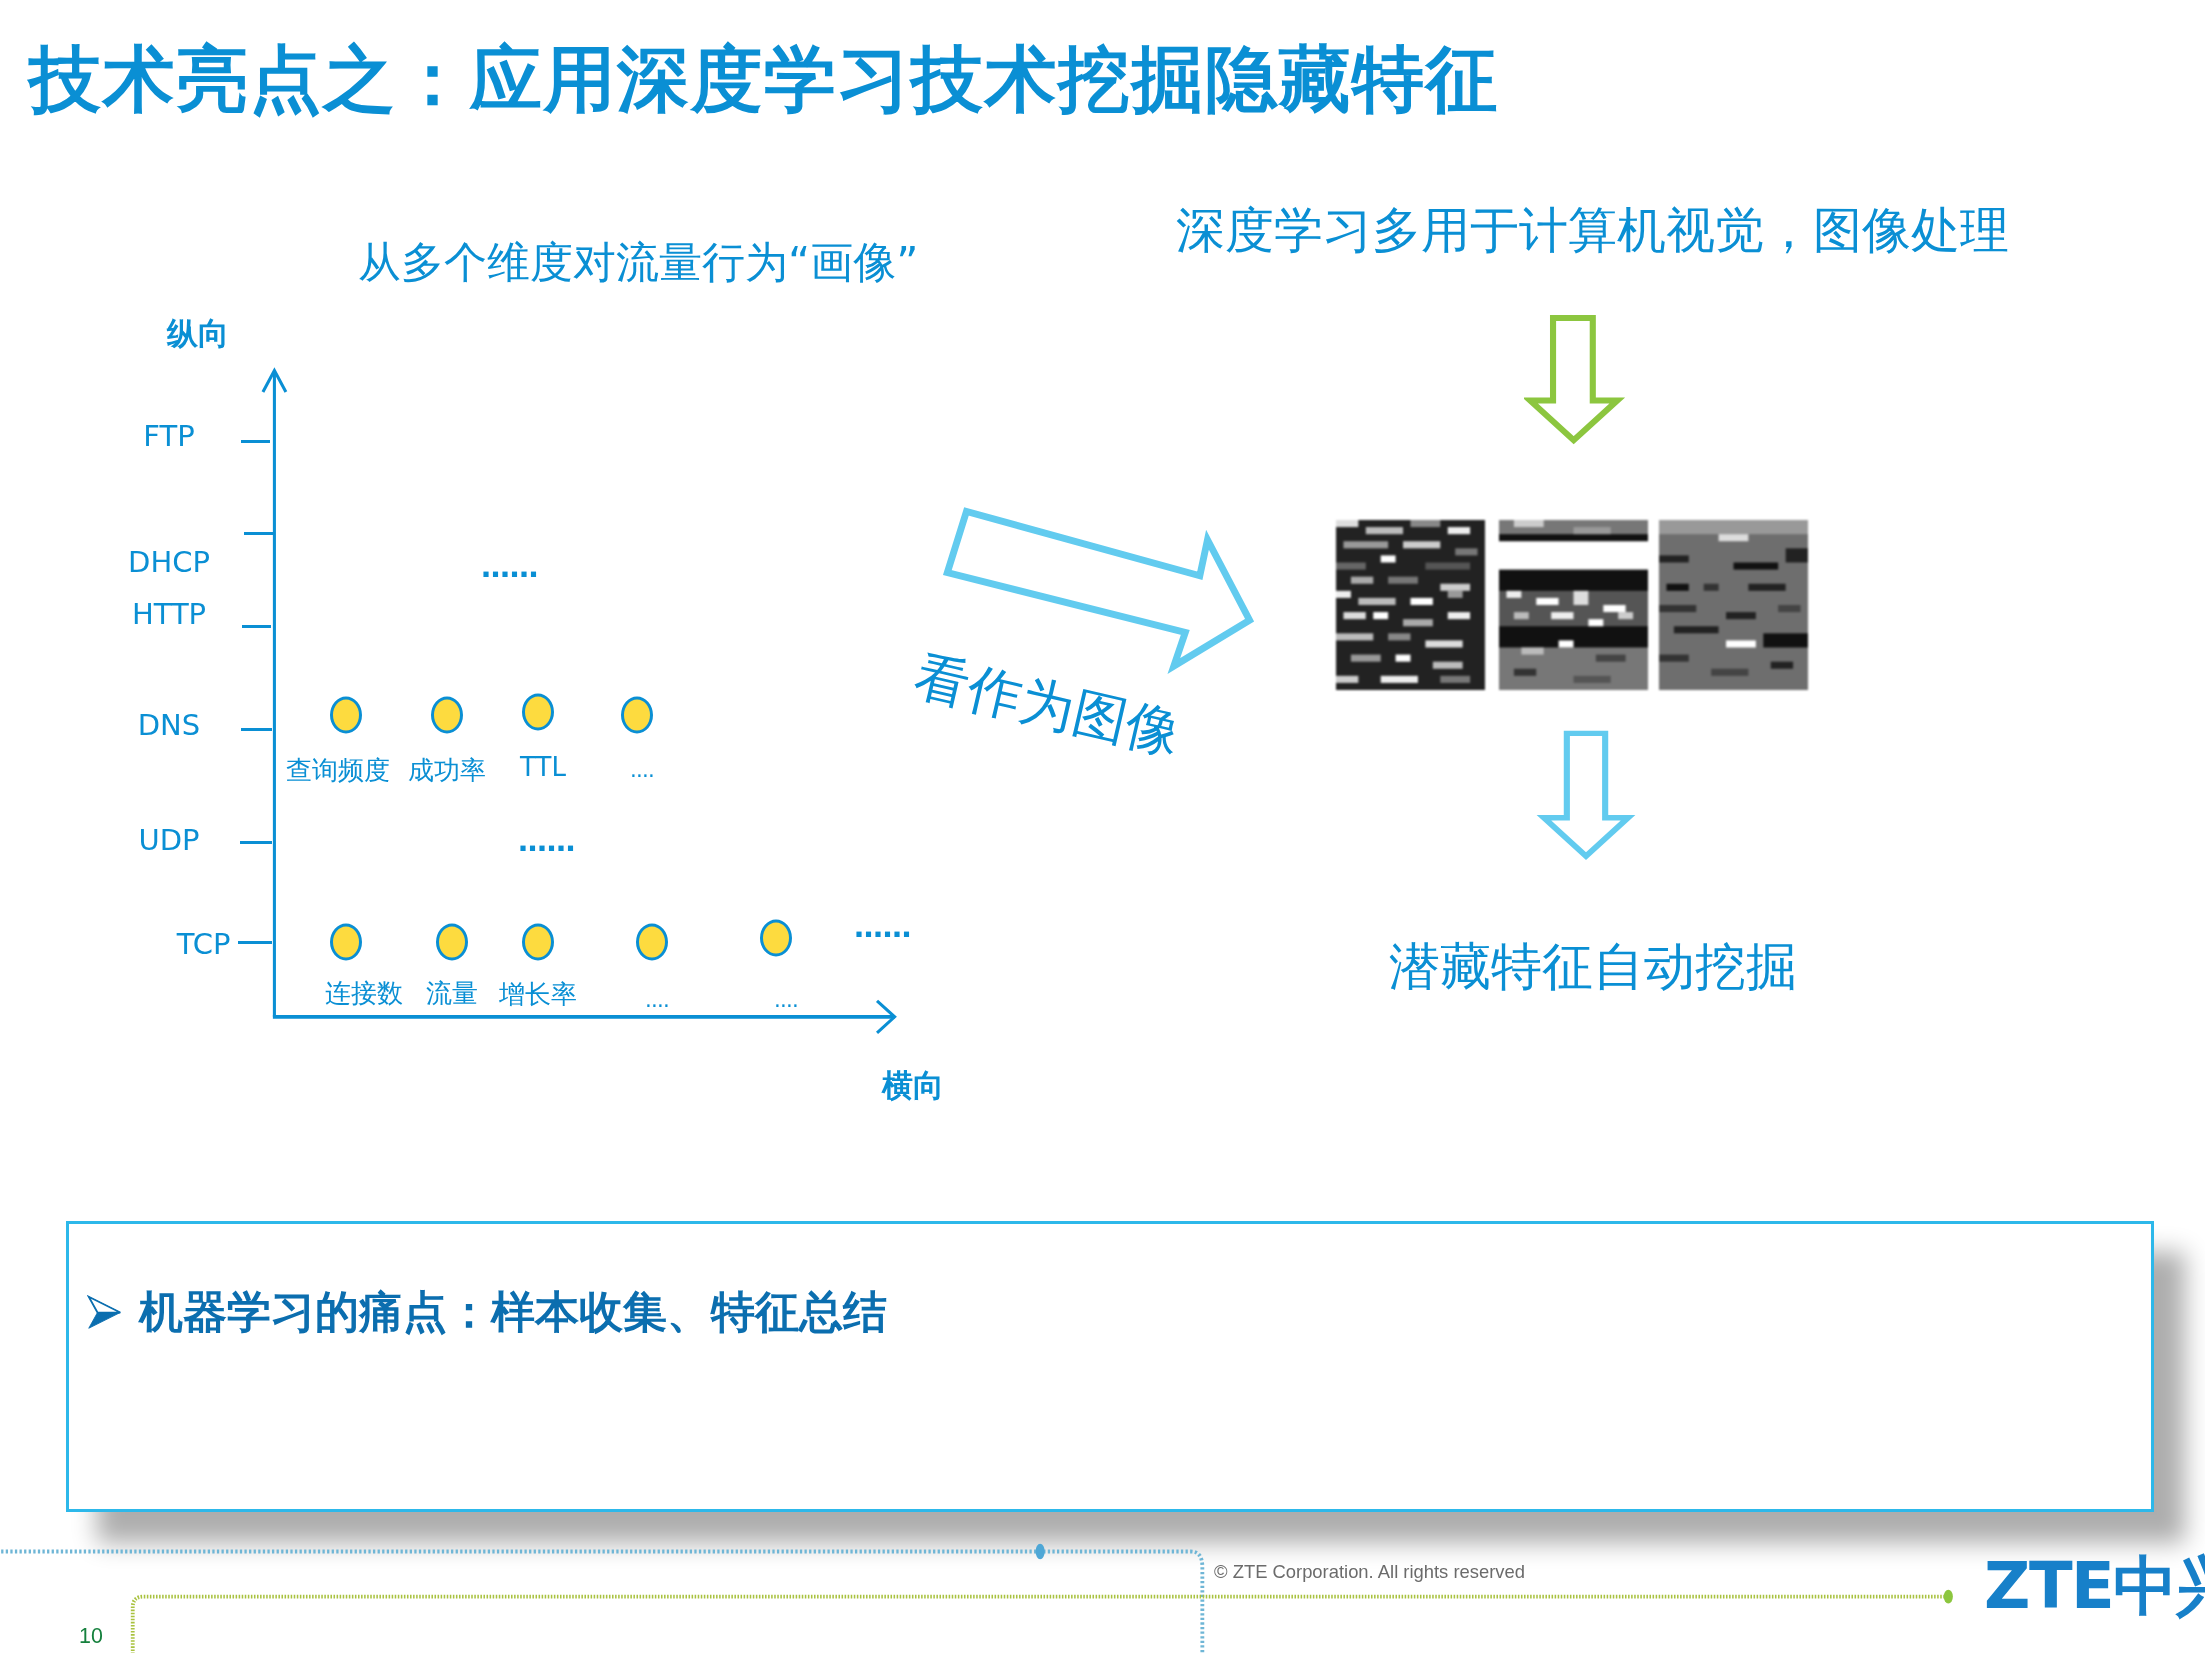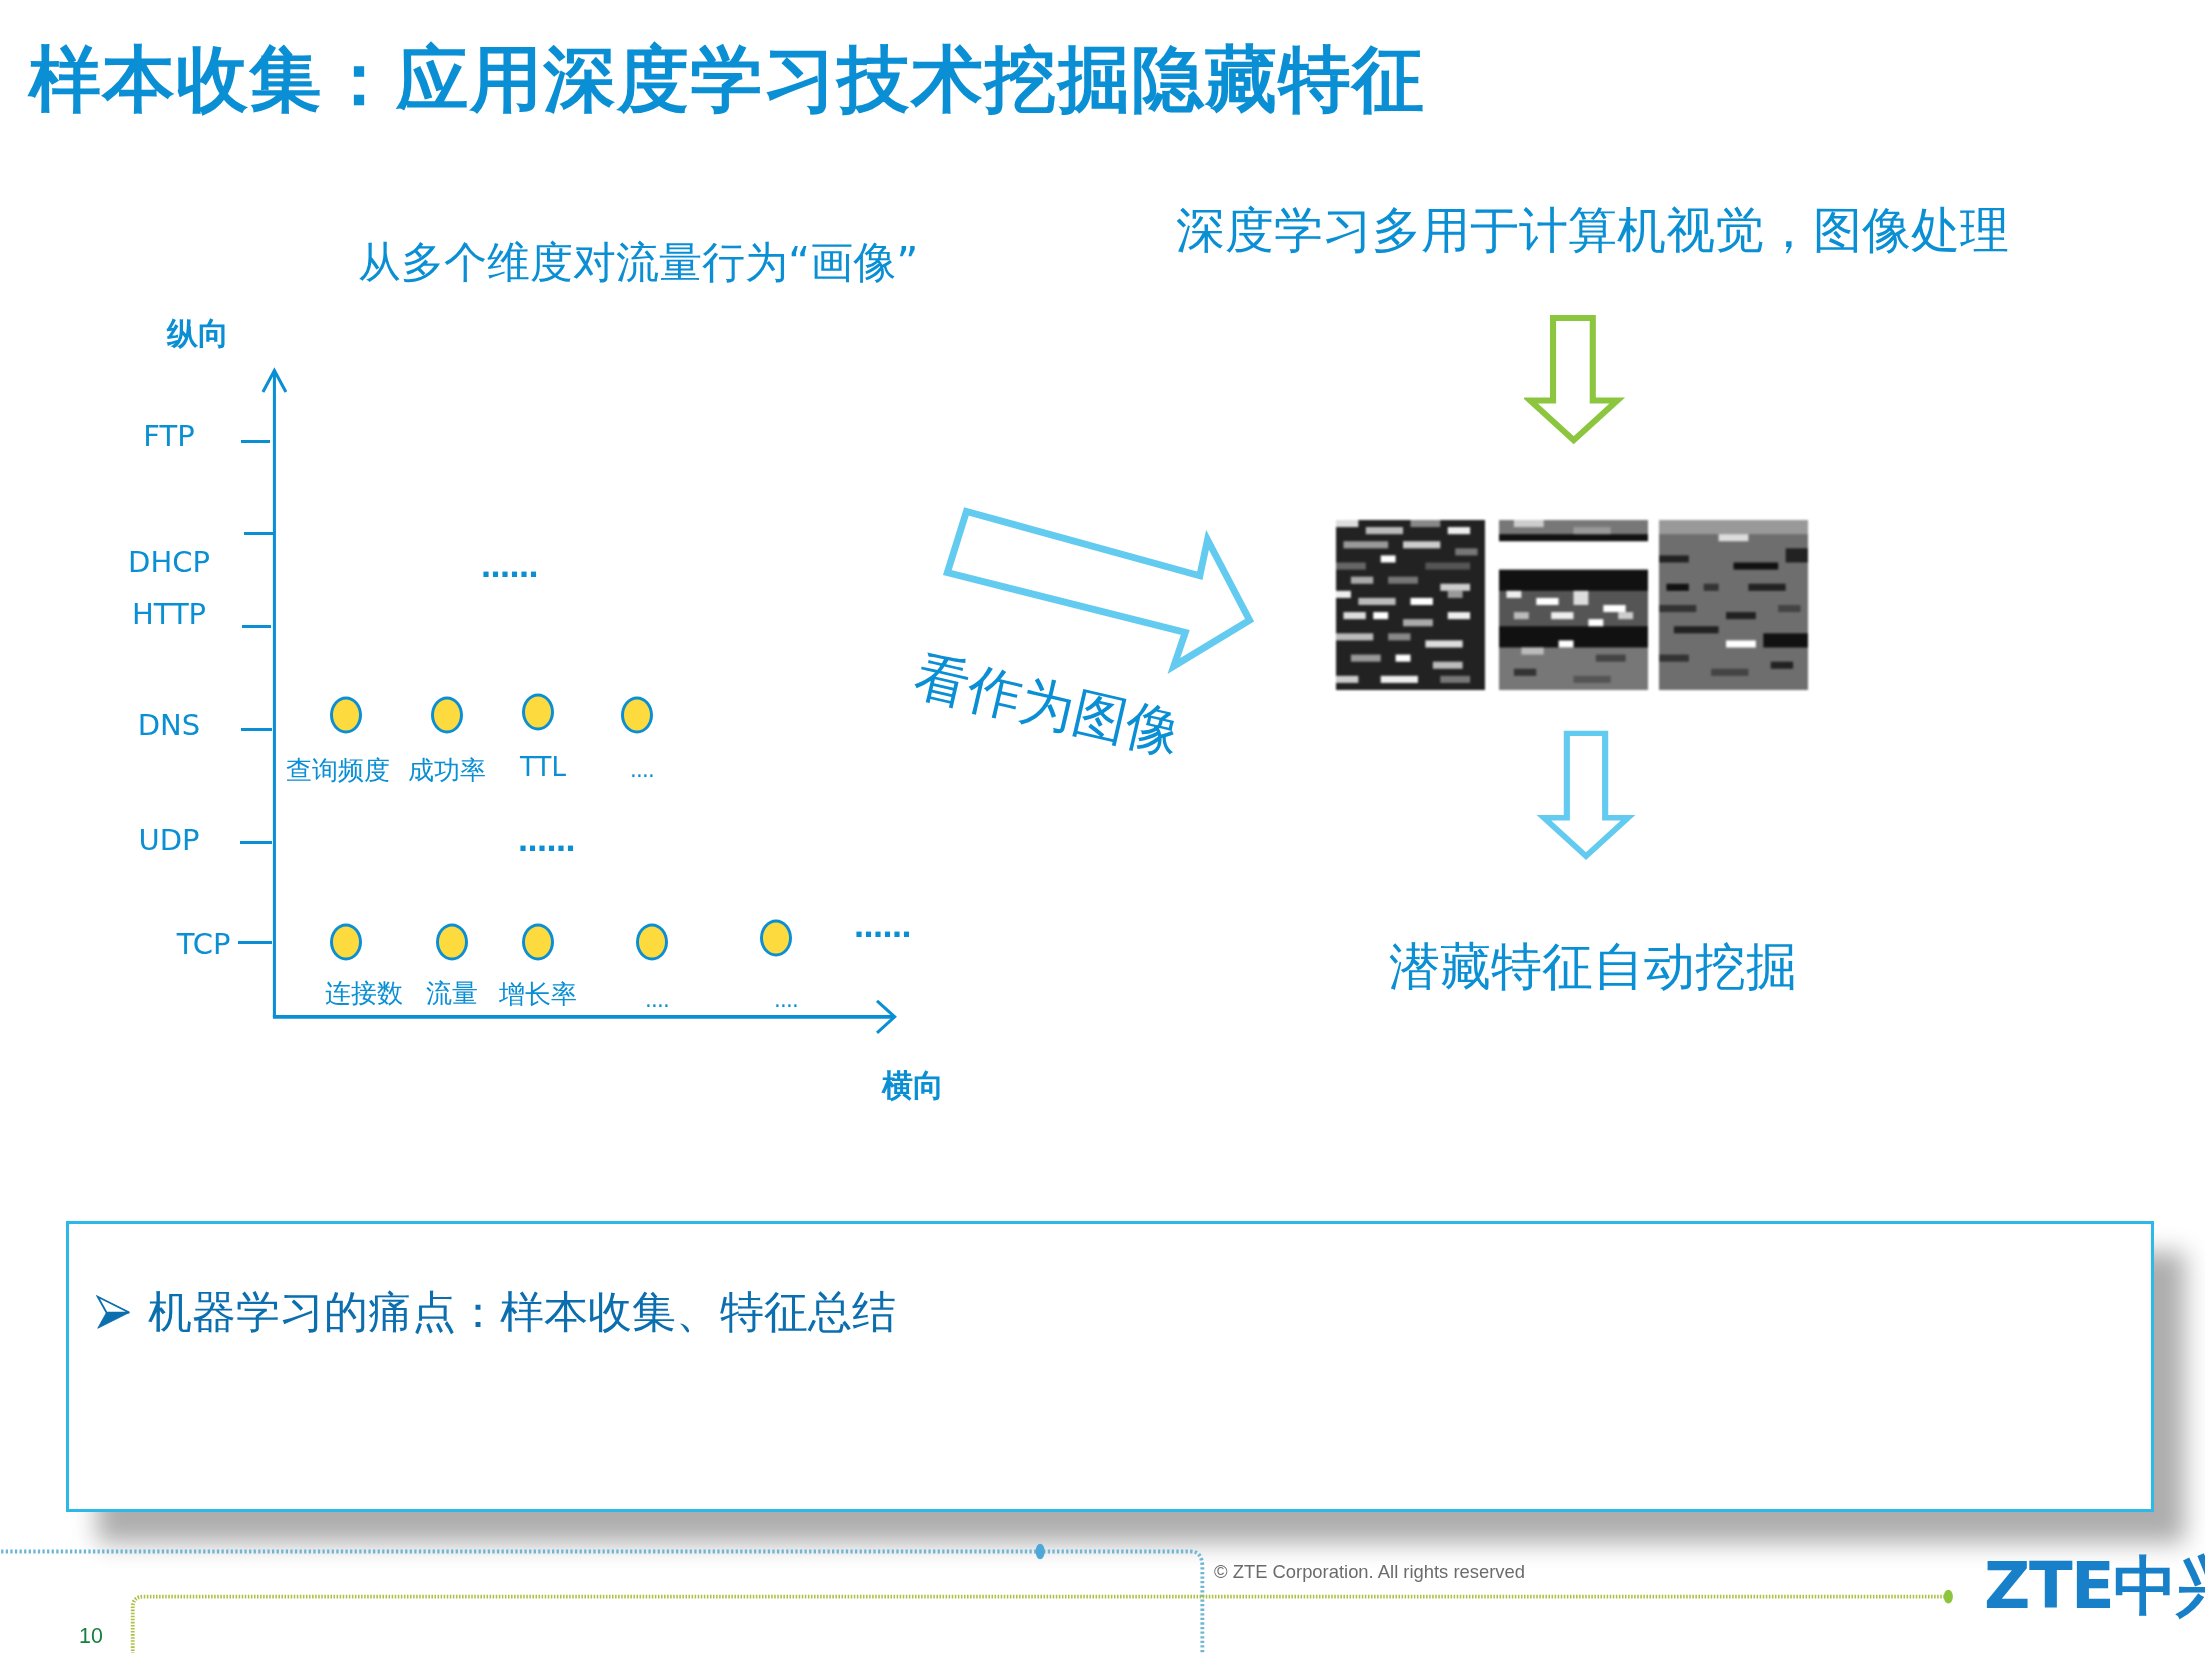--- a/index.html
+++ b/index.html
@@ -12,30 +12,30 @@
   .ylabel { font-size:29px; color:#0A8FD4; width:123px; text-align:center; transform:translate(-50%,-50%); }
   .tick { position:absolute; height:3.1px; background:#0A8FD4; }
   .dot { position:absolute; width:26px; height:31px; border:3.1px solid #0A8FD4; border-radius:50%;
          background:#FDDB3F; transform:translate(-50%,-50%); }
   .flabel { font-size:26px; color:#0A8FD4; transform:translate(-50%,-50%); }
   .ellipsis { font-size:29px; font-weight:bold; color:#0A8FD4; letter-spacing:-1.5px; transform:translate(-50%,-50%); }
   .small-ell { font-size:21.4px; color:#0A8FD4; transform:translate(-50%,-50%); letter-spacing:-0.8px; }
   .pixel-img { position:absolute; width:149px; height:170px; filter:blur(1.1px); }
   .box { position:absolute; left:66px; top:1221px; width:2082px; height:285px; background:#ffffff;
          border:3.1px solid #2DB8EA; box-shadow: 31px 31px 23px rgba(0,0,0,0.32); }
-  .bullet { position:absolute; left:27px; font-size:44px; font-weight:normal; color:#0B6EAF; display:flex; align-items:center; }
+  .bullet { position:absolute; left:18px; font-size:44px; font-weight:bold; color:#0B6EAF; display:flex; align-items:center; }
   .bullet .arr { width:35px; height:35px; margin-right:17px; }
   .footer-copy { left:1214px; top:1561px; font-family:"Liberation Sans",sans-serif; font-size:18.4px; color:#6b6b6b; }
   .page-num { left:79px; top:1606px; font-family:"Liberation Sans",sans-serif; font-size:21.4px; color:#15803d;margin-top:18px; }
   .logo { left:1984px; top:1543px; font-size:64px; font-weight:bold; color:#1780C9; letter-spacing:-1.5px; }
 </style>
 </head>
 <body>
 
-<div class="abs title">样本收集：应用深度学习技术挖掘隐藏特征</div>
+<div class="abs title">技术亮点之：应用深度学习技术挖掘隐藏特征</div>
 
 <div class="abs sub" style="left:358px; top:234px;">从多个维度对流量行为“画像”</div>
 <div class="abs axis-name" style="left:167px; top:313px;">纵向</div>
 <div class="abs axis-name" style="left:882px; top:1065px;">横向</div>
 
 <svg class="abs" style="left:0;top:0;" width="996" height="1072" viewBox="0 0 1300 1400">
   <line x1="358" y1="486" x2="358" y2="1328" stroke="#0A8FD4" stroke-width="4"></line>
   <polyline points="343,512 358,484 373,512" fill="none" stroke="#0A8FD4" stroke-width="4"></polyline>
   <line x1="356" y1="1328" x2="1168" y2="1328" stroke="#0A8FD4" stroke-width="5"></line>
   <polyline points="1145,1307 1168,1328 1145,1349" fill="none" stroke="#0A8FD4" stroke-width="4"></polyline>

